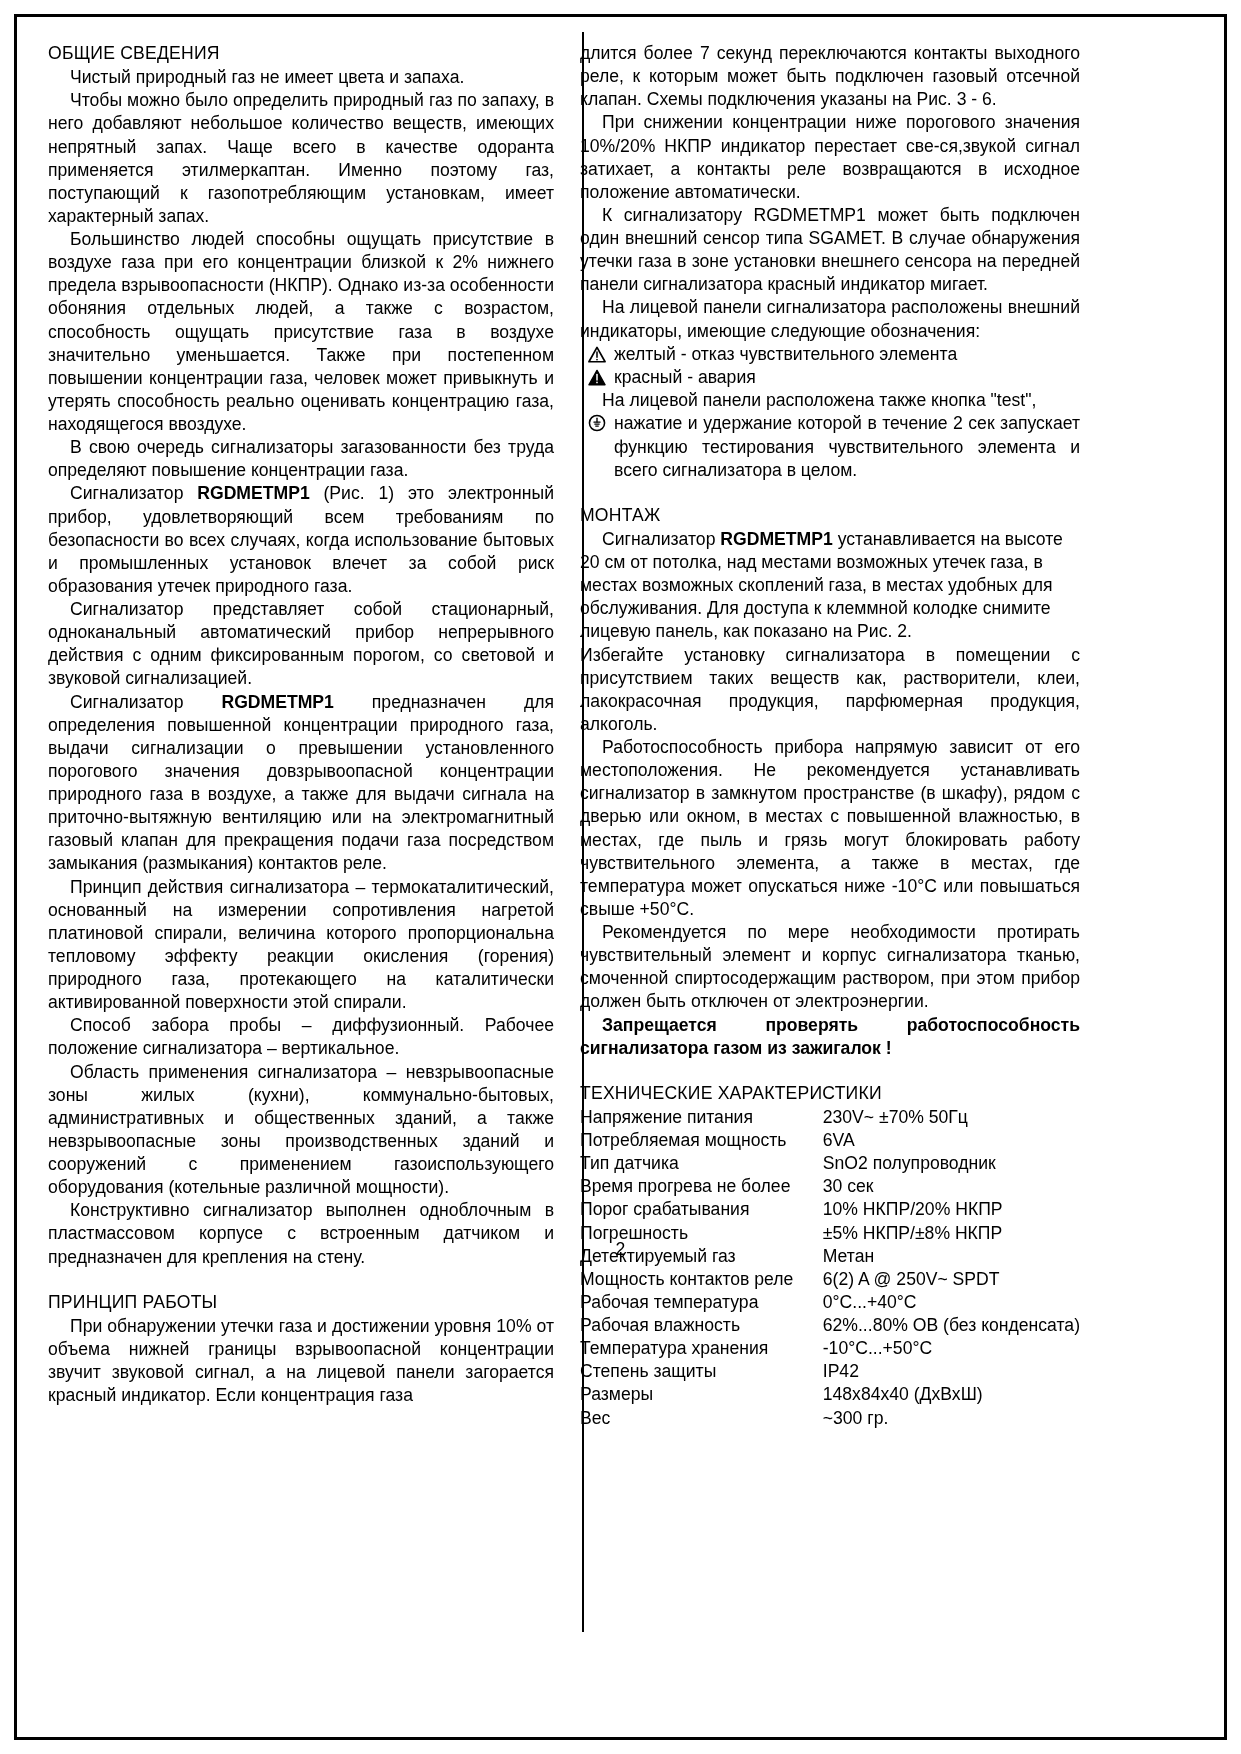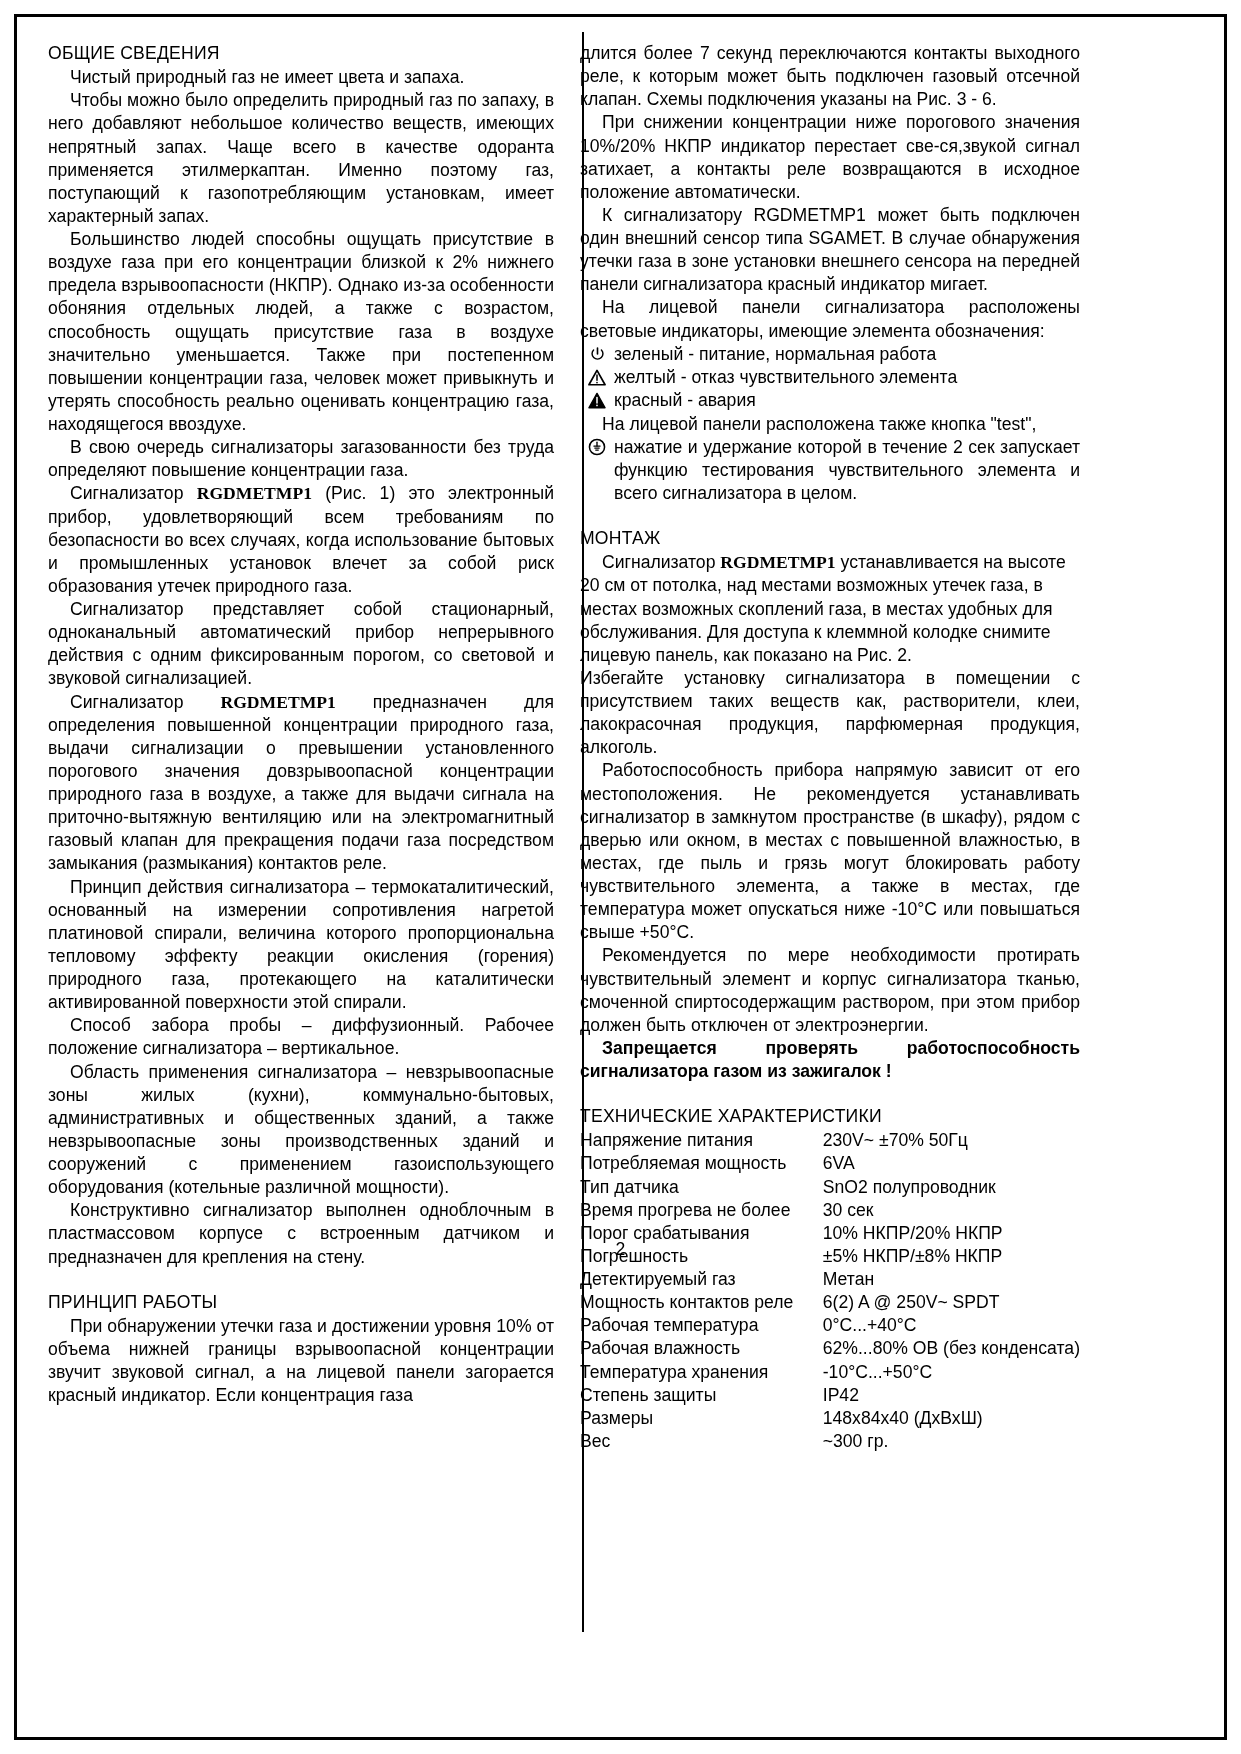--- a/index.html
+++ b/index.html
@@ -62,21 +62,21 @@
     text-align: justify;
     text-indent: 22px;
     text-justify: inter-word;
   }
   p.j.noind { text-indent: 0; }
   p.l {
     margin: 0;
     text-align: left;
     text-indent: 22px;
   }
-  b { font-weight: bold; font-family: Liberation Serif, serif; }
+  b { font-weight: bold; }
 
   
   .ind-list { margin: 0; }
   .ind-row {
     display: flex;
     align-items: flex-start;
     gap: 0;
   }
   .ind-icon {
     width: 34px;
@@ -137,32 +137,23 @@
       <p class="j">Конструктивно сигнализатор выполнен одноблочным в пластмассовом корпусе с встроенным датчиком и предназначен для крепления на стену.</p>
 
       <h2 class="sec spaced">ПРИНЦИП РАБОТЫ</h2>
       <p class="j">При обнаружении утечки газа и достижении уровня 10% от объема нижней границы взрывоопасной концентрации звучит звуковой сигнал, а на лицевой панели загорается красный индикатор. Если концентрация газа</p>
     </div>
 
     <div class="col col-right">
       <p class="j noind">длится более 7 секунд переключаются контакты выходного реле, к которым может быть подключен газовый отсечной клапан. Схемы подключения указаны на Рис. 3 - 6.</p>
       <p class="j">При снижении концентрации ниже порогового значения 10%/20% НКПР индикатор перестает све-ся,звукой сигнал затихает, а контакты реле возвращаются в исходное положение автоматически.</p>
       <p class="j">К сигнализатору RGDMETMP1 может быть подключен один внешний сенсор типа SGAMET. В случае обнаружения утечки газа в зоне установки внешнего сенсора на передней панели сигнализатора красный индикатор мигает.</p>
-      <p class="j">На лицевой панели сигнализатора расположены световые индикаторы, имеющие элемента обозначения:</p>
+      <p class="j">На лицевой панели сигнализатора расположены внешний индикаторы, имеющие следующие обозначения:</p>
 
       <div class="ind-list">
-        <div class="ind-row">
-          <span class="ind-icon">
-            <svg width="17" height="17" viewBox="0 0 20 20">
-              <path d="M10 2.4 L10 9.4" stroke="#000" stroke-width="1.9" fill="none" stroke-linecap="round"></path>
-              <path d="M14.6 4.6 A6.4 6.4 0 1 1 5.4 4.6" stroke="#000" stroke-width="1.7" fill="none" stroke-linecap="round"></path>
-            </svg>
-          </span>
-          <span class="ind-text">зеленый - питание, нормальная работа</span>
-        </div>
         <div class="ind-row">
           <span class="ind-icon">
             <svg width="18" height="17" viewBox="0 0 20 19">
               <path d="M10 1.6 L19 17.6 L1 17.6 Z" stroke="#000" stroke-width="1.9" fill="none" stroke-linejoin="round"></path>
               <path d="M10 6.6 L10 12.6" stroke="#000" stroke-width="1.7" fill="none" stroke-linecap="round"></path>
               <circle cx="10" cy="15.2" r="0.95" fill="#000"></circle>
             </svg>
           </span>
           <span class="ind-text">желтый - отказ чувствительного элемента</span>
         </div>

